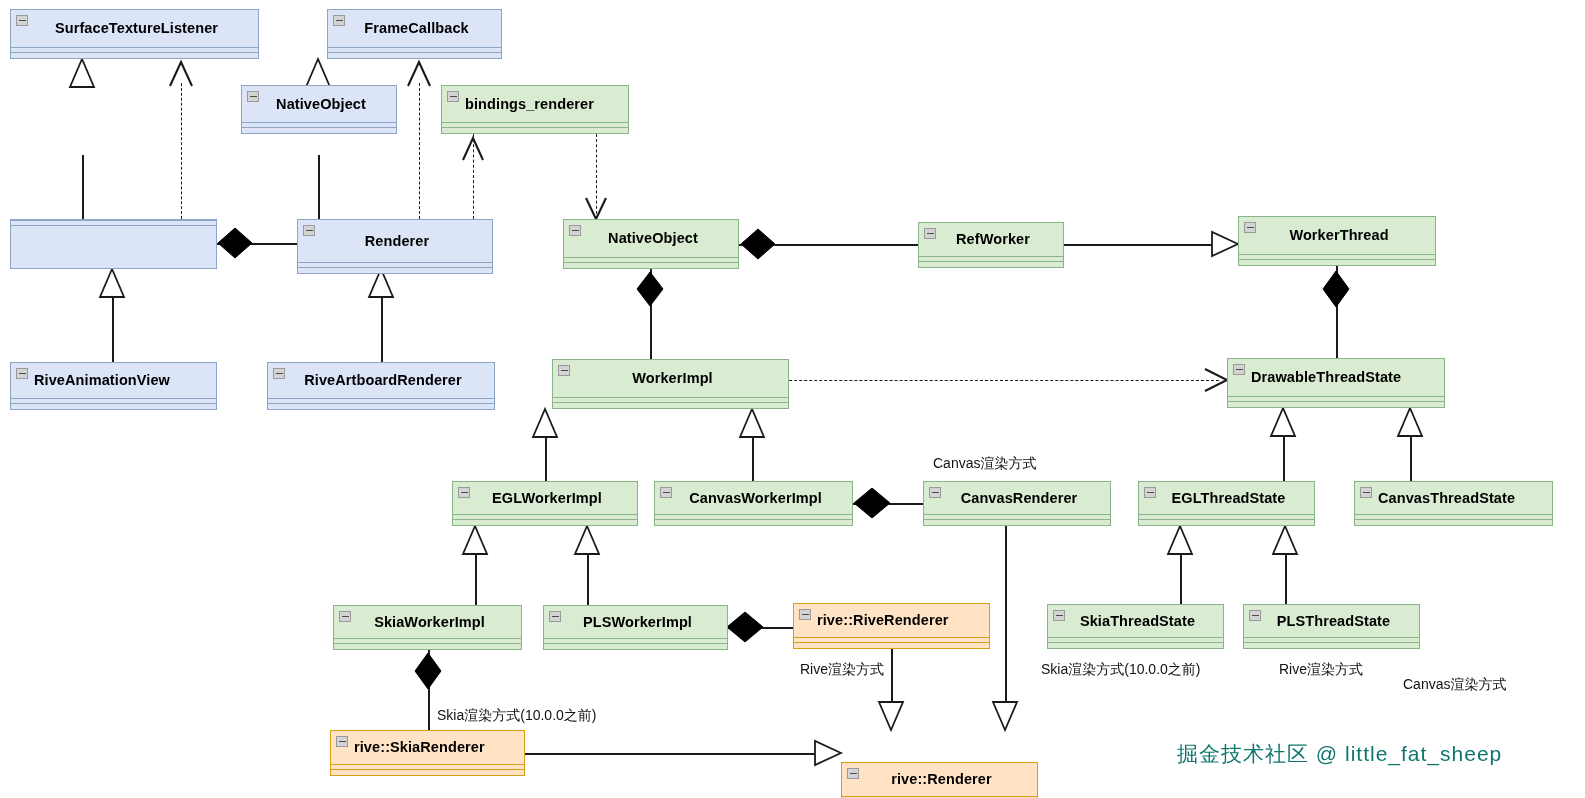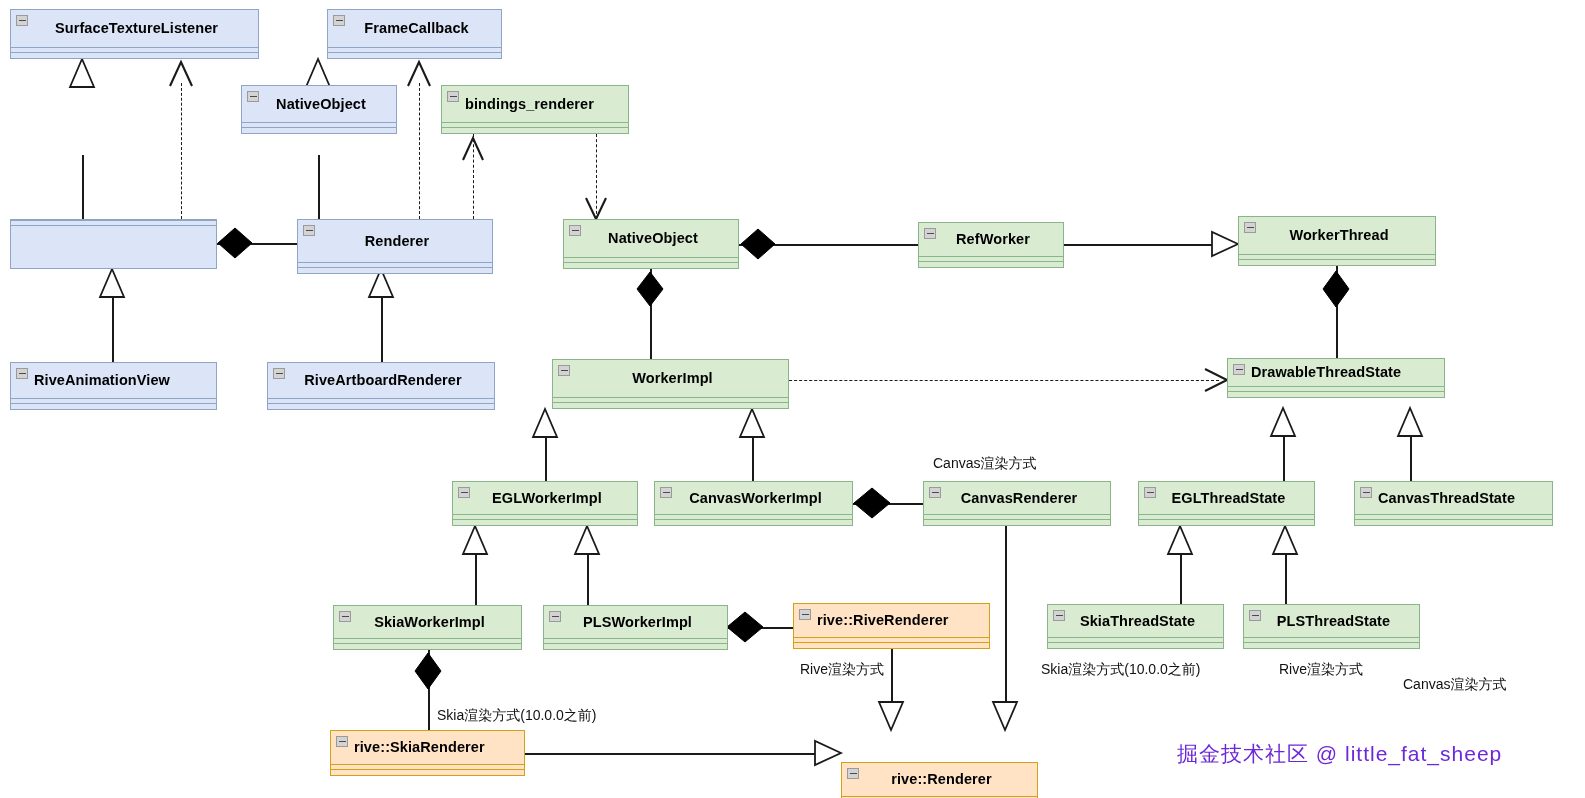--- a/index.html
+++ b/index.html
@@ -98,21 +98,21 @@
     position:absolute;
     font-size:14px;
     color:#111;
     white-space:nowrap;
     z-index:6;
     font-family:"Liberation Sans","DejaVu Sans",sans-serif;
   }
   .wmark{
     position:absolute;
     font-size:21px;
-    color:#6d28d9;
+    color:#0f766e;
     white-space:nowrap;
     z-index:7;
     letter-spacing:1px;
     font-family:"Liberation Sans","DejaVu Sans",sans-serif;
   }
 </style>
 </head>
 <body>
 
 <div id="stage">
@@ -309,21 +309,21 @@
 
   <div class="uml green" style="left:552px;top:359px;width:237px;height:50px;">
     <div class="hdr">
       <span class="ibox"></span>
       <span class="cname">WorkerImpl</span>
     </div>
     <div class="sep"></div>
     <div class="sep2"></div>
   </div>
 
-  <div class="uml green tight" style="left:1227px;top:358px;width:218px;height:40px;">
+  <div class="uml green tight" style="left:1227px;top:358px;width:218px;height:50px;">
     <div class="hdr">
       <span class="ibox"></span>
       <span class="cname">DrawableThreadState</span>
     </div>
     <div class="sep"></div>
     <div class="sep2"></div>
   </div>
 
   <div class="uml green" style="left:452px;top:481px;width:186px;height:45px;">
     <div class="hdr">

